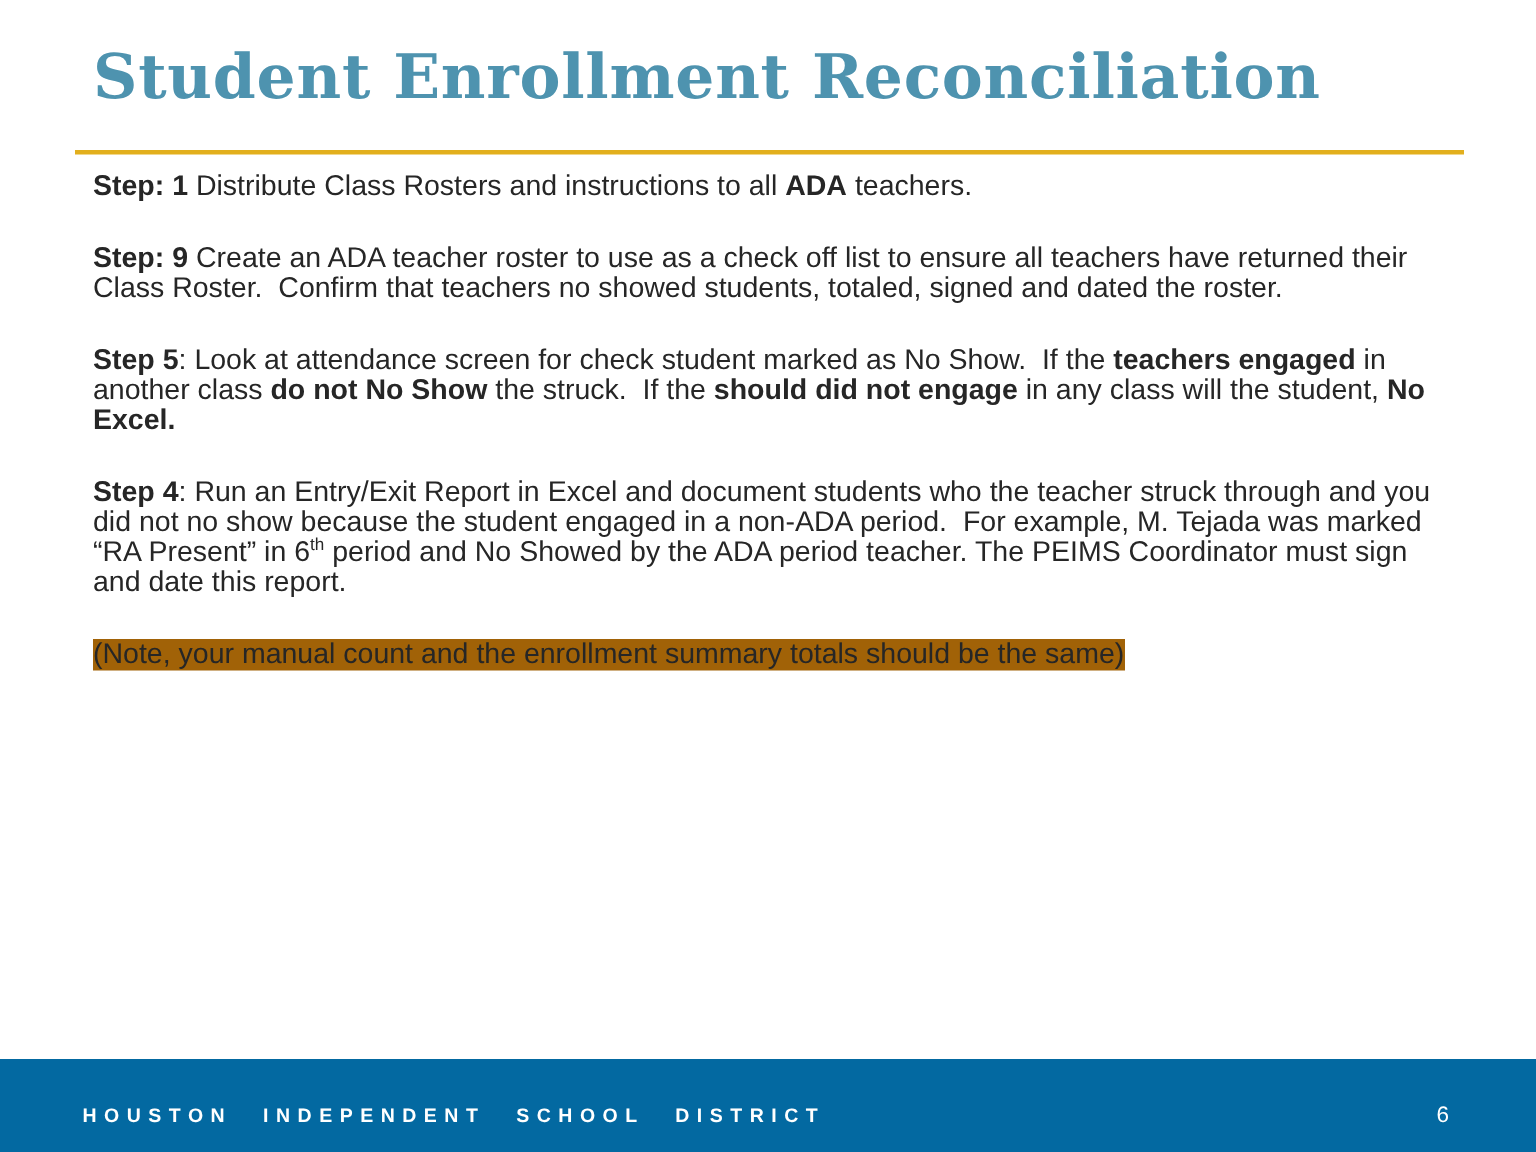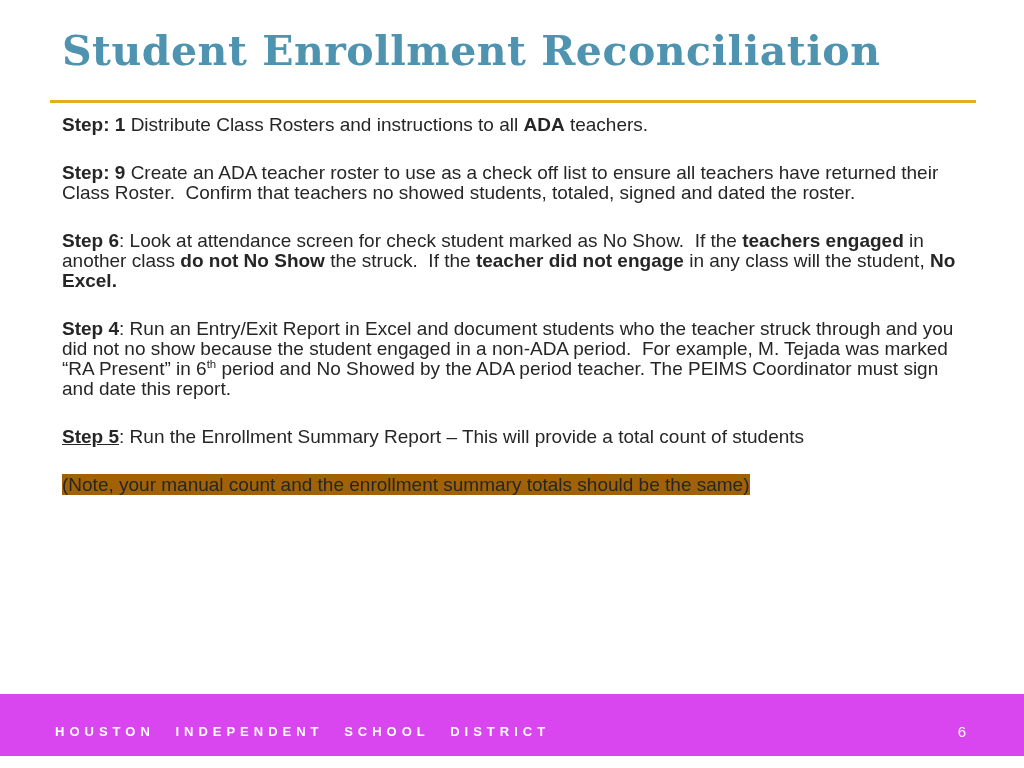--- a/index.html
+++ b/index.html
@@ -42,23 +42,23 @@
   .para {
     margin: 0 0 28px 0;
     white-space: pre-wrap;
   }
   .para .b { font-weight: bold; }
   .para .u { text-decoration: underline; }
   .para .hl { background: #a16207; }
   .para sup { font-size: 0.6em; vertical-align: super; line-height: 0; }
   .footer-bar {
     position: absolute;
-    left: 0; bottom: 12px;
+    left: 0; bottom: 0;
     width: 100%; height: 62px;
-    background: #d946ef;
+    background: #0369a1;
     display: flex;
     align-items: center;
     justify-content: space-between;
     padding: 12px 58px 0 55px;
   }
   .district {
     color: #ffffff;
     font-weight: bold;
     font-size: 13px;
     letter-spacing: 5px;
@@ -77,23 +77,22 @@
   <header class="title-block">
     <h1 class="slide-title">
       <span class="title-line">Student Enrollment Reconciliation</span>
     </h1>
     <div class="gold-rule"></div>
   </header>
 
   <main class="body-text">
     <p class="para"><span class="b">Step: 1</span><span> Distribute Class Rosters and instructions to all </span><span class="b">ADA</span><span> teachers.</span></p>
     <p class="para"><span class="b">Step: 9</span><span> Create an ADA teacher roster to use as a check off list to ensure all teachers have returned their Class Roster.  Confirm that teachers no showed students, totaled, signed and dated the roster.</span></p>
-    <p class="para"><span class="b">Step 6</span><span>: Look at attendance screen for check student marked as No Show.  If the </span><span class="b">teachers engaged</span><span> in another class </span><span class="b">do not No Show</span><span> the struck.  If the </span><span class="b">teacher did not engage</span><span> in any class will the student, </span><span class="b">No Excel.</span></p>
+    <p class="para"><span class="b">Step 5</span><span>: Look at attendance screen for check student marked as No Show.  If the </span><span class="b">teachers engaged</span><span> in another class </span><span class="b">do not No Show</span><span> the struck.  If the </span><span class="b">should did not engage</span><span> in any class will the student, </span><span class="b">No Excel.</span></p>
     <p class="para"><span class="b">Step 4</span><span>: Run an Entry/Exit Report in Excel and document students who the teacher struck through and you did not no show because the student engaged in a non-ADA period.  For example, M. Tejada was marked “RA Present” in 6</span><sup>th</sup><span> period and No Showed by the ADA period teacher. The PEIMS Coordinator must sign and date this report.</span></p>
-    <p class="para"><span class="b u">Step 5</span><span>: Run the Enrollment Summary Report – This will provide a total count of students</span></p>
     <p class="para"><span class="hl">(Note, your manual count and the enrollment summary totals should be the same)</span></p>
   </main>
 
   <footer class="footer-bar">
     <span class="district">HOUSTON INDEPENDENT SCHOOL DISTRICT</span>
     <span class="page-num">6</span>
   </footer>
 
 </div>
 

